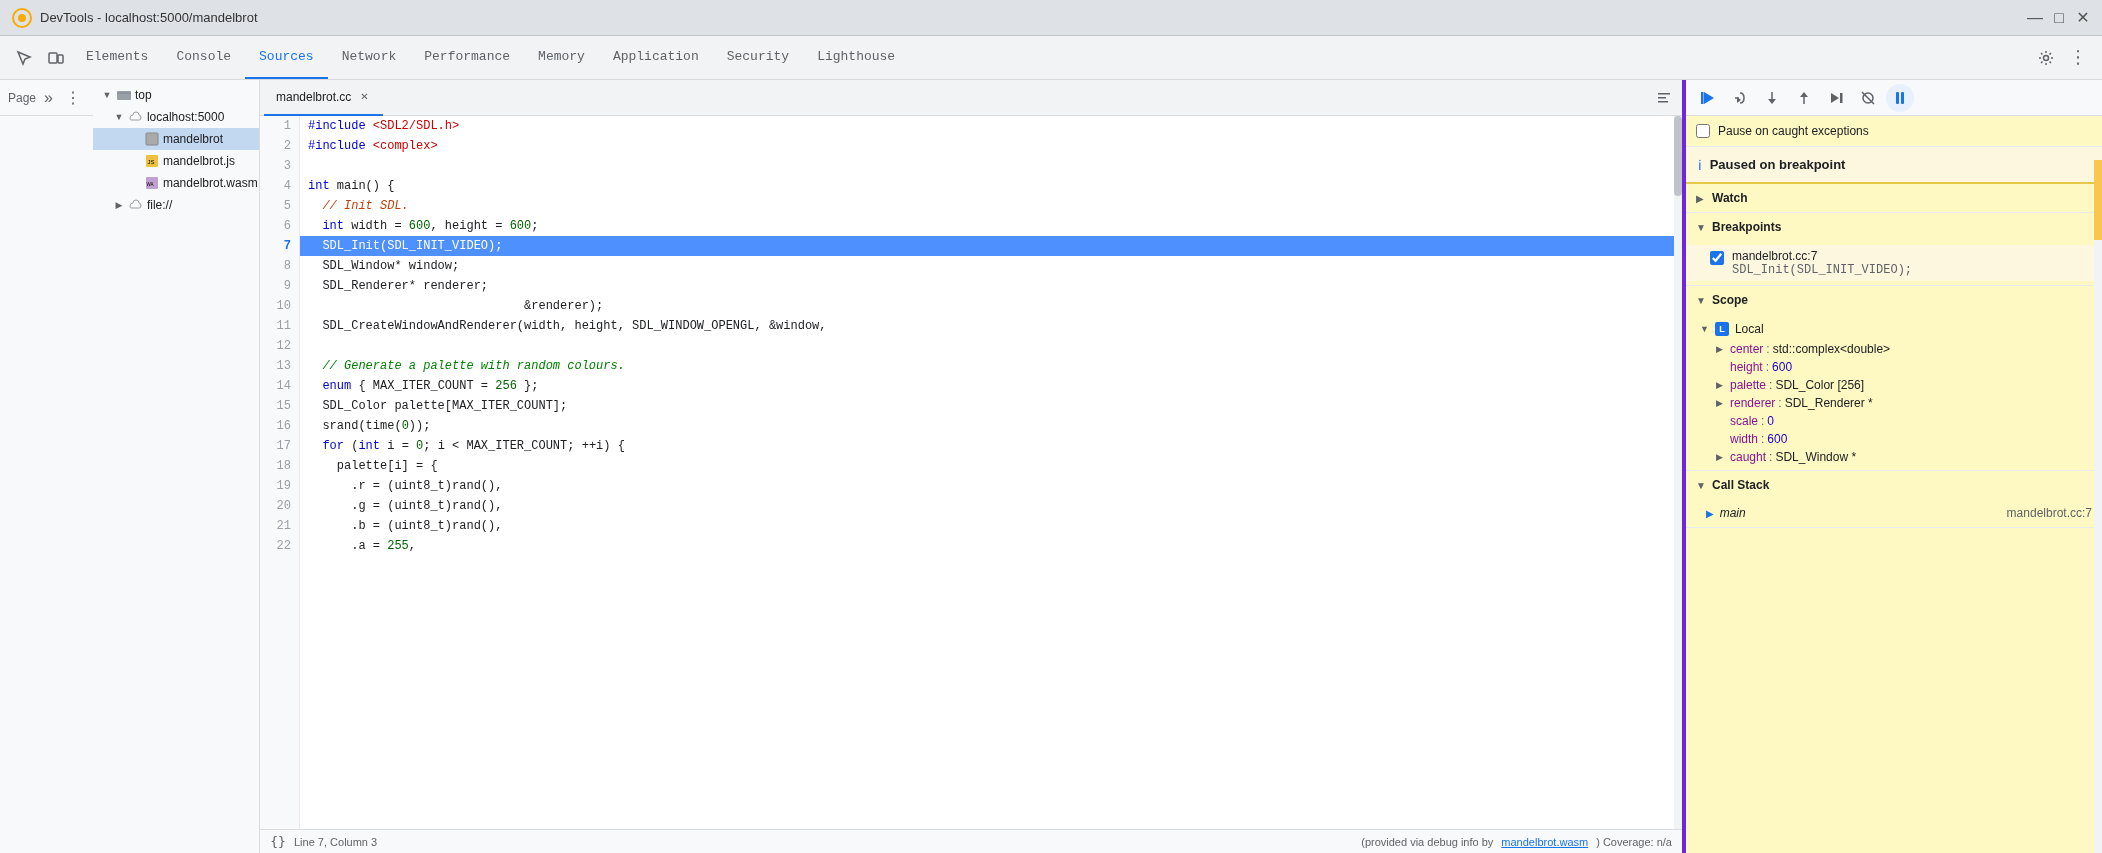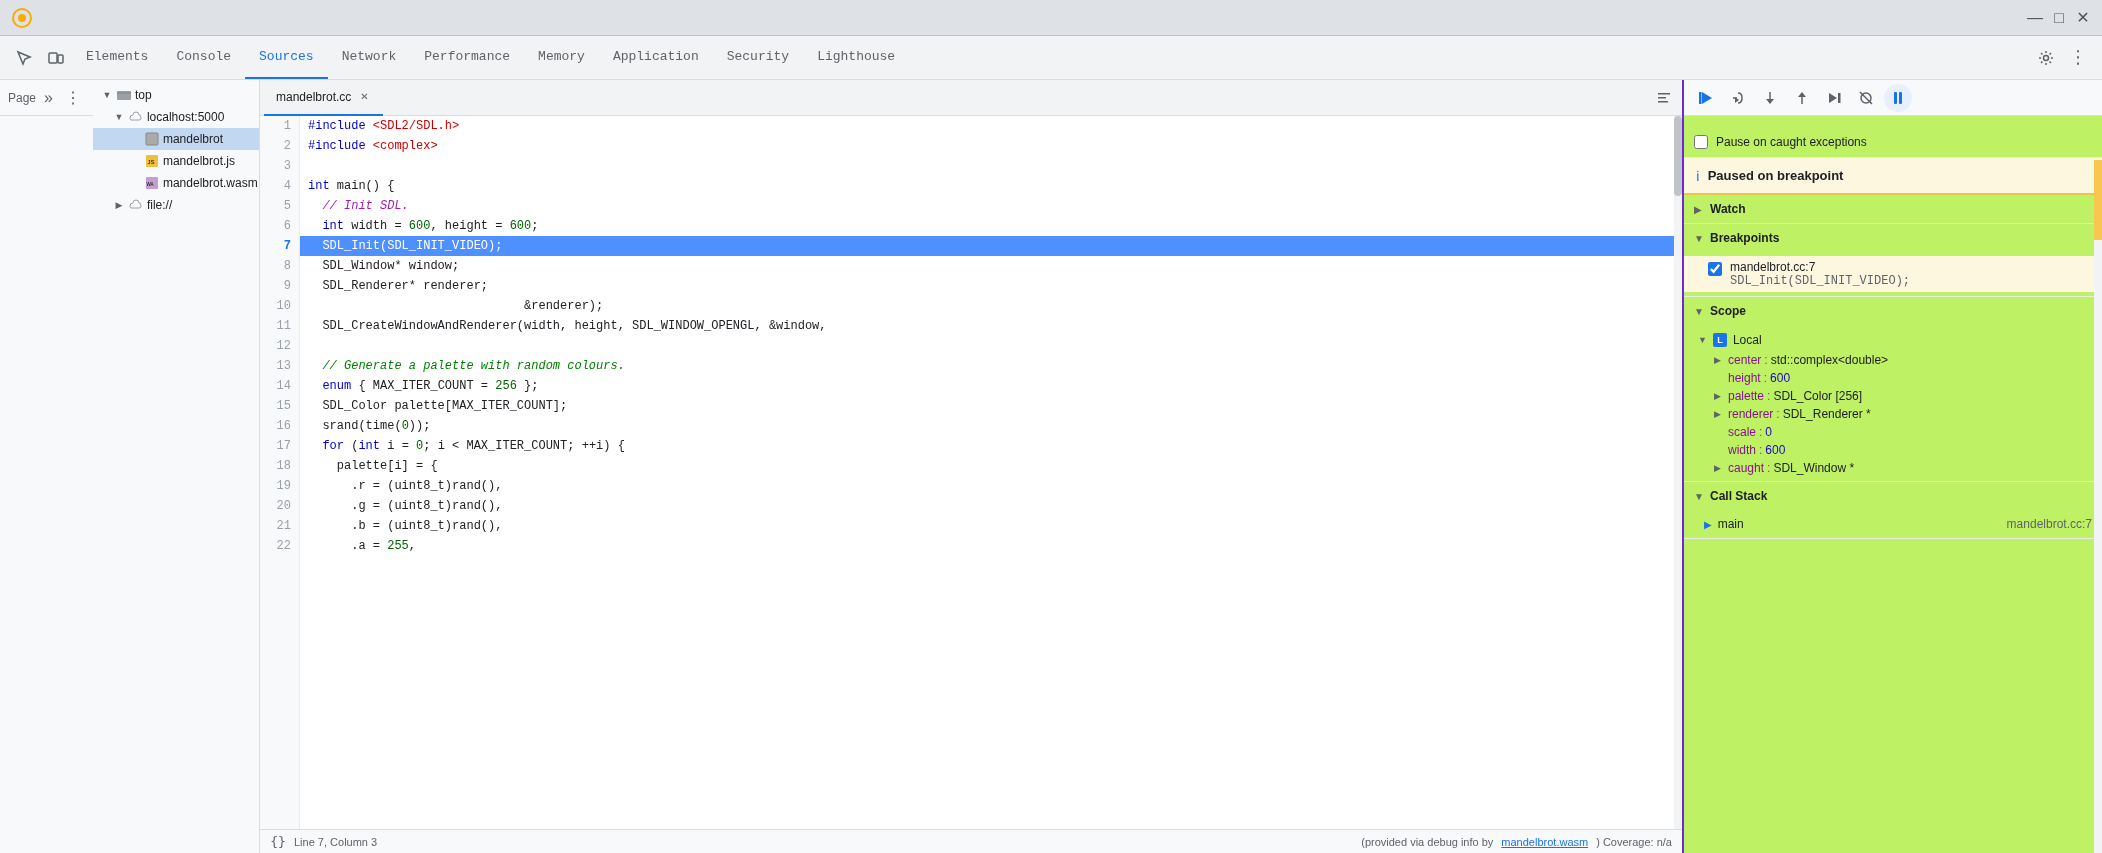--- a/index.html
+++ b/index.html
@@ -58,21 +58,21 @@
     .code-lines { flex: 1; overflow: auto; }
     .code-line { height: 20px; line-height: 20px; font-size: 12px; font-family: 'Courier New', monospace; padding: 0 8px; white-space: pre; color: #202124; }
     .code-line.highlighted { background: #4d90fe; color: #fff; }
 
     
     .statusbar { height: 24px; border-top: 1px solid #dadce0; display: flex; align-items: center; padding: 0 10px; font-size: 11px; color: #5f6368; gap: 8px; background: #f8f9fa; }
     .statusbar-icon { width: 16px; height: 16px; display: flex; align-items: center; justify-content: center; font-size: 12px; }
     .statusbar-link { color: #1a73e8; text-decoration: underline; cursor: pointer; }
 
     
-    .right-panel { width: 420px; min-width: 420px; border-left: 2px solid #6d28d9; display: flex; flex-direction: column; background: #bef264; overflow: hidden; gap: 11px; }
+    .right-panel { width: 420px; min-width: 420px; border-left: 4px solid #6d28d9; display: flex; flex-direction: column; background: #fef9c3; overflow: hidden; }
     .debug-toolbar { display: flex; align-items: center; height: 36px; border-bottom: 1px solid #dadce0; padding: 0 8px; gap: 4px; background: #f8f9fa; }
     .debug-btn { width: 28px; height: 28px; display: flex; align-items: center; justify-content: center; cursor: pointer; color: #5f6368; border-radius: 2px; }
     .debug-btn.paused { color: #1a73e8; }
     .right-panel-scroll { flex: 1; overflow-y: auto; }
 
     
     .pause-exceptions { display: flex; align-items: center; padding: 8px 10px; gap: 8px; border-bottom: 1px solid #e8eaed; }
     .pause-exceptions label { font-size: 12px; color: #202124; }
     .pause-checkbox { width: 14px; height: 14px; cursor: pointer; }
 
@@ -102,31 +102,32 @@
     .scope-local-label { font-size: 12px; color: #202124; }
     .scope-item { display: flex; align-items: center; padding: 2px 10px 2px 30px; font-size: 12px; }
     .scope-item-arrow { font-size: 9px; color: #5f6368; margin-right: 4px; width: 10px; }
     .scope-item-key { color: #881391; }
     .scope-item-sep { color: #5f6368; margin: 0 3px; }
     .scope-item-plain { color: #202124; }
 
     
     .callstack-item { display: flex; align-items: center; padding: 3px 10px 3px 20px; font-size: 12px; gap: 6px; }
     .callstack-icon { color: #1a73e8; font-size: 10px; }
-    .callstack-name { color: #202124; }
+    .callstack-name { color: #202124; font-style: italic; }
     .callstack-location { color: #5f6368; margin-left: auto; }
   </style>
 </head>
 <body>
 
 <div class="titlebar">
   <svg class="titlebar-logo" viewBox="0 0 20 20" fill="none">
     <circle cx="10" cy="10" r="9" stroke="#f9ab00" stroke-width="2" fill="none"></circle>
     <circle cx="10" cy="10" r="4" fill="#f9ab00"></circle>
   </svg>
+  <span class="titlebar-title">DevTools - localhost:5000/mandelbrot</span>
   <div class="titlebar-controls">
     <button class="titlebar-btn">—</button>
     <button class="titlebar-btn">□</button>
     <button class="titlebar-btn">✕</button>
   </div>
 </div>
 
 <div class="tabbar">
   <div class="devtools-icon-btn" title="Inspect">
     <svg width="16" height="16" viewBox="0 0 16 16">
@@ -264,21 +265,21 @@
         <div class="line-num">19</div>
         <div class="line-num">20</div>
         <div class="line-num">21</div>
         <div class="line-num">22</div>
       </div>
       <div class="code-lines">
         <div class="code-line"><span style="color:#0000cc;">#include</span> <span style="color:#cc0000;">&lt;SDL2/SDL.h&gt;</span></div>
         <div class="code-line"><span style="color:#0000cc;">#include</span> <span style="color:#cc0000;">&lt;complex&gt;</span></div>
         <div class="code-line"></div>
         <div class="code-line"><span style="color:#0000cc;">int</span> main() {</div>
-        <div class="code-line"><span style="color:#a21caf; font-style:italic;">  // Init SDL.</span></div>
+        <div class="code-line"><span style="color:#c2410c; font-style:italic;">  // Init SDL.</span></div>
         <div class="code-line">  <span style="color:#0000cc;">int</span> width = <span style="color:#006400;">600</span>, height = <span style="color:#006400;">600</span>;</div>
         <div class="code-line highlighted">  SDL_Init(SDL_INIT_VIDEO);</div>
         <div class="code-line">  SDL_Window* window;</div>
         <div class="code-line">  SDL_Renderer* renderer;</div>
         <div class="code-line">                              &amp;renderer);</div>
         <div class="code-line">  SDL_CreateWindowAndRenderer(width, height, SDL_WINDOW_OPENGL, &amp;window,</div>
         <div class="code-line"></div>
         <div class="code-line"><span style="color:#008000; font-style:italic;">  // Generate a palette with random colours.</span></div>
         <div class="code-line">  <span style="color:#0000cc;">enum</span> { MAX_ITER_COUNT = <span style="color:#006400;">256</span> };</div>
         <div class="code-line">  SDL_Color palette[MAX_ITER_COUNT];</div>

